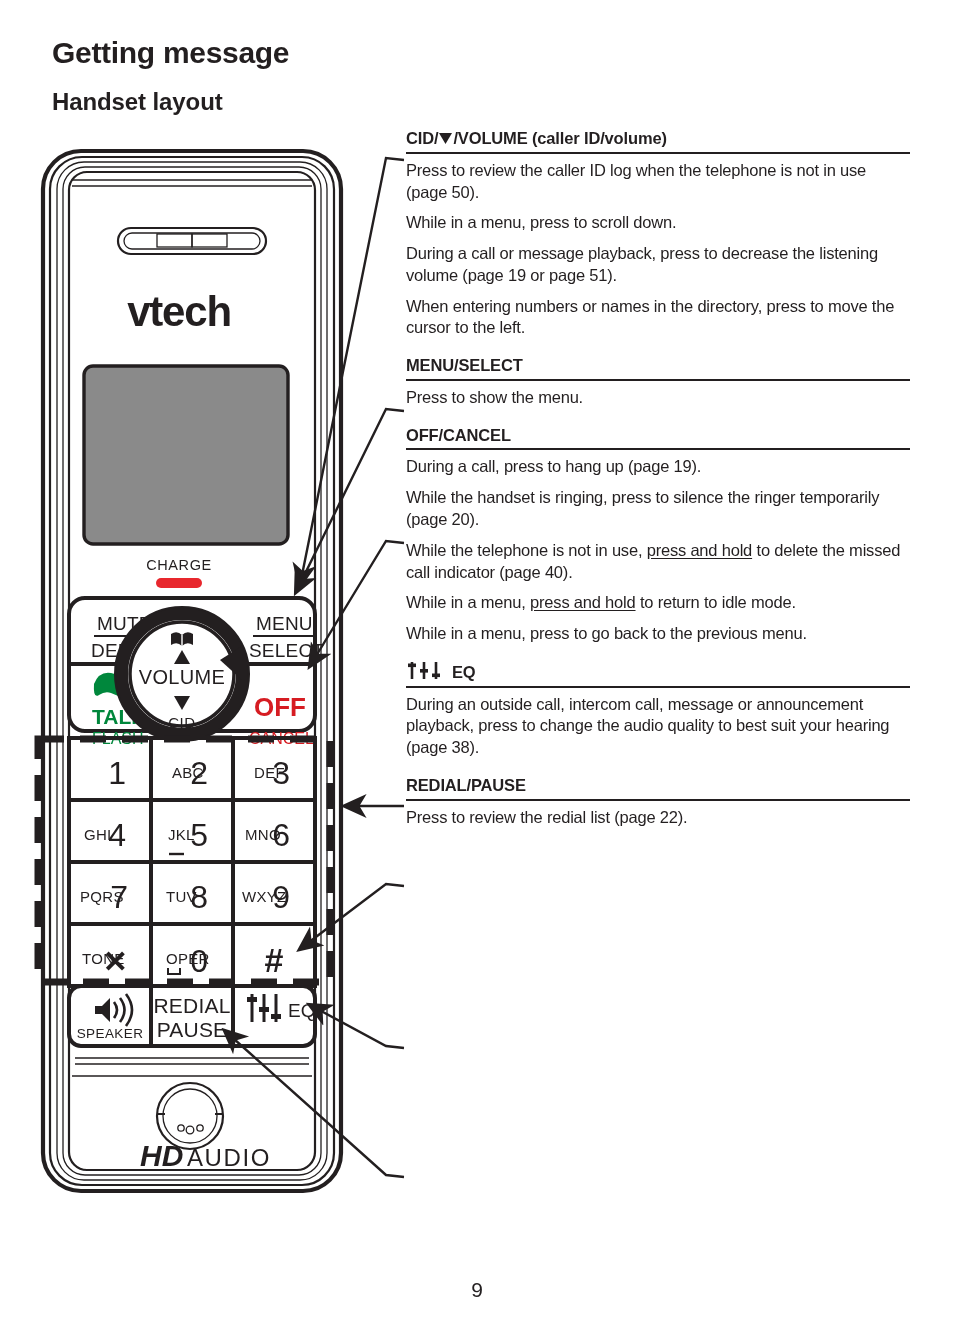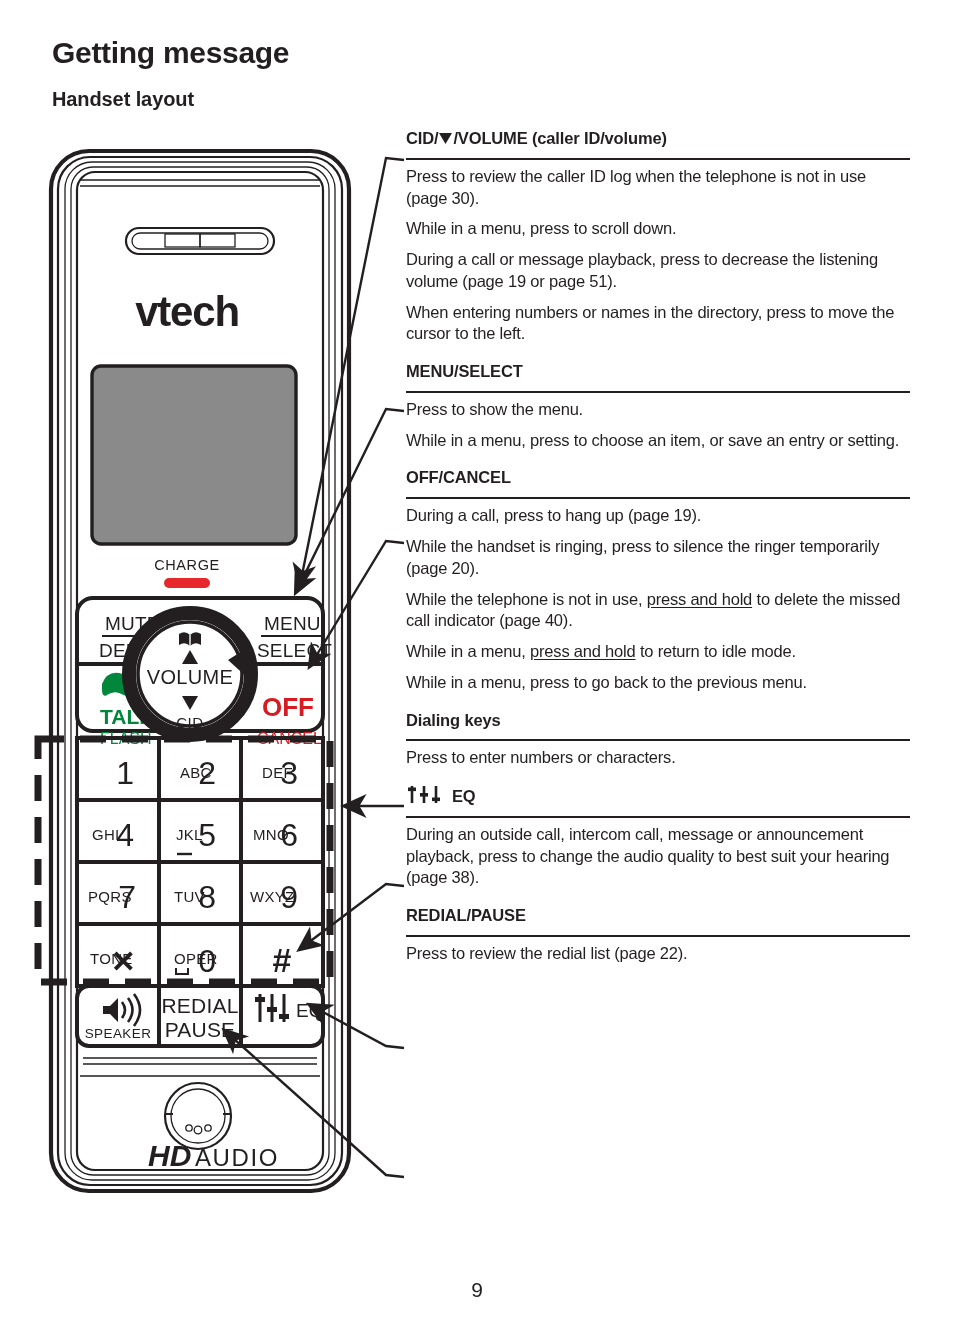--- a/index.html
+++ b/index.html
@@ -23,39 +23,39 @@
     top: 36px;
     font-size: 30px;
     font-weight: bold;
     letter-spacing: -0.3px;
     color: #231f20;
   }
   #section-title {
     position: absolute;
     left: 52px;
     top: 88px;
-    font-size: 20px;
+    font-size: 24px;
     font-weight: bold;
     letter-spacing: -0.1px;
     color: #231f20;
   }
 
   
   #desc-column {
     position: absolute;
     left: 406px;
     top: 128px;
     width: 504px;
   }
   .desc-block { margin: 0 0 0 0; }
   .desc-head {
     font-size: 16.5px;
     font-weight: bold;
     line-height: 1.26;
-    padding-bottom: 8px;
+    padding-bottom: 2px;
     letter-spacing: -0.15px;
   }
   .desc-rule {
     border: 0;
     border-top: 2.2px solid #231f20;
     margin: 1px 0 6px 0;
     width: 100%;
   }
   .desc-p {
     font-size: 16.5px;
@@ -84,21 +84,21 @@
     left: 0; right: 0;
     top: 1278px;
     text-align: center;
     font-size: 21px;
     color: #231f20;
   }
 
   
   #phone-figure {
     position: absolute;
-    left: 40px;
+    left: 32px;
     top: 146px;
     width: 330px;
     height: 1060px;
   }
   #phone-figure svg { display: block; }
 
   
   #leaders {
     position: absolute;
     left: 0; top: 0;
@@ -286,48 +286,42 @@
   </svg>
 </div>
 
 <div id="desc-column">
 
   <div class="desc-block">
     <div class="desc-head"><span>CID/</span><svg class="dnglyph" width="15" height="13" viewBox="0 0 15 13">
           <polygon points="1,1 14,1 7.5,12" fill="#231f20"></polygon>
         </svg><span>/VOLUME (caller ID/volume)</span></div>
     <hr class="desc-rule">
-    <p class="desc-p">Press to review the caller ID log when the telephone is not in use (page 30).</p>
+    <p class="desc-p">Press to review the caller ID log when the telephone is not in use (page 50).</p>
     <p class="desc-p">While in a menu, press to scroll down.</p>
     <p class="desc-p">During a call or message playback, press to decrease the listening volume (page 19 or page 51).</p>
     <p class="desc-p">When entering numbers or names in the directory, press to move the cursor to the left.</p>
   </div>
 
   <div class="desc-block">
     <div class="desc-head">MENU/SELECT</div>
     <hr class="desc-rule">
     <p class="desc-p">Press to show the menu.</p>
-    <p class="desc-p">While in a menu, press to choose an item, or save an entry or setting.</p>
   </div>
 
   <div class="desc-block">
     <div class="desc-head">OFF/CANCEL</div>
     <hr class="desc-rule">
     <p class="desc-p">During a call, press to hang up (page 19).</p>
     <p class="desc-p">While the handset is ringing, press to silence the ringer temporarily (page 20).</p>
     <p class="desc-p"><span>While the telephone is not in use, </span><span class="u">press and hold</span><span> to delete the missed call indicator (page 40).</span></p>
     <p class="desc-p"><span>While in a menu, </span><span class="u">press and hold</span><span> to return to idle mode.</span></p>
     <p class="desc-p">While in a menu, press to go back to the previous menu.</p>
   </div>
 
-  <div class="desc-block">
-    <div class="desc-head">Dialing keys</div>
-    <hr class="desc-rule">
-    <p class="desc-p">Press to enter numbers or characters.</p>
-  </div>
 
 
   <div class="desc-block">
     <div class="desc-head"><svg class="eqglyph" width="44" height="19" viewBox="0 0 44 19">
           <line x1="6" y1="1" x2="6" y2="18" stroke="#231f20" stroke-width="2.6"></line>
           <rect x="2" y="2.5" width="8" height="3.6" fill="#231f20"></rect>
           <line x1="18" y1="1" x2="18" y2="18" stroke="#231f20" stroke-width="2.6"></line>
           <rect x="14" y="8" width="8" height="3.6" fill="#231f20"></rect>
           <line x1="30" y1="1" x2="30" y2="18" stroke="#231f20" stroke-width="2.6"></line>
           <rect x="26" y="12.5" width="8" height="3.6" fill="#231f20"></rect>

